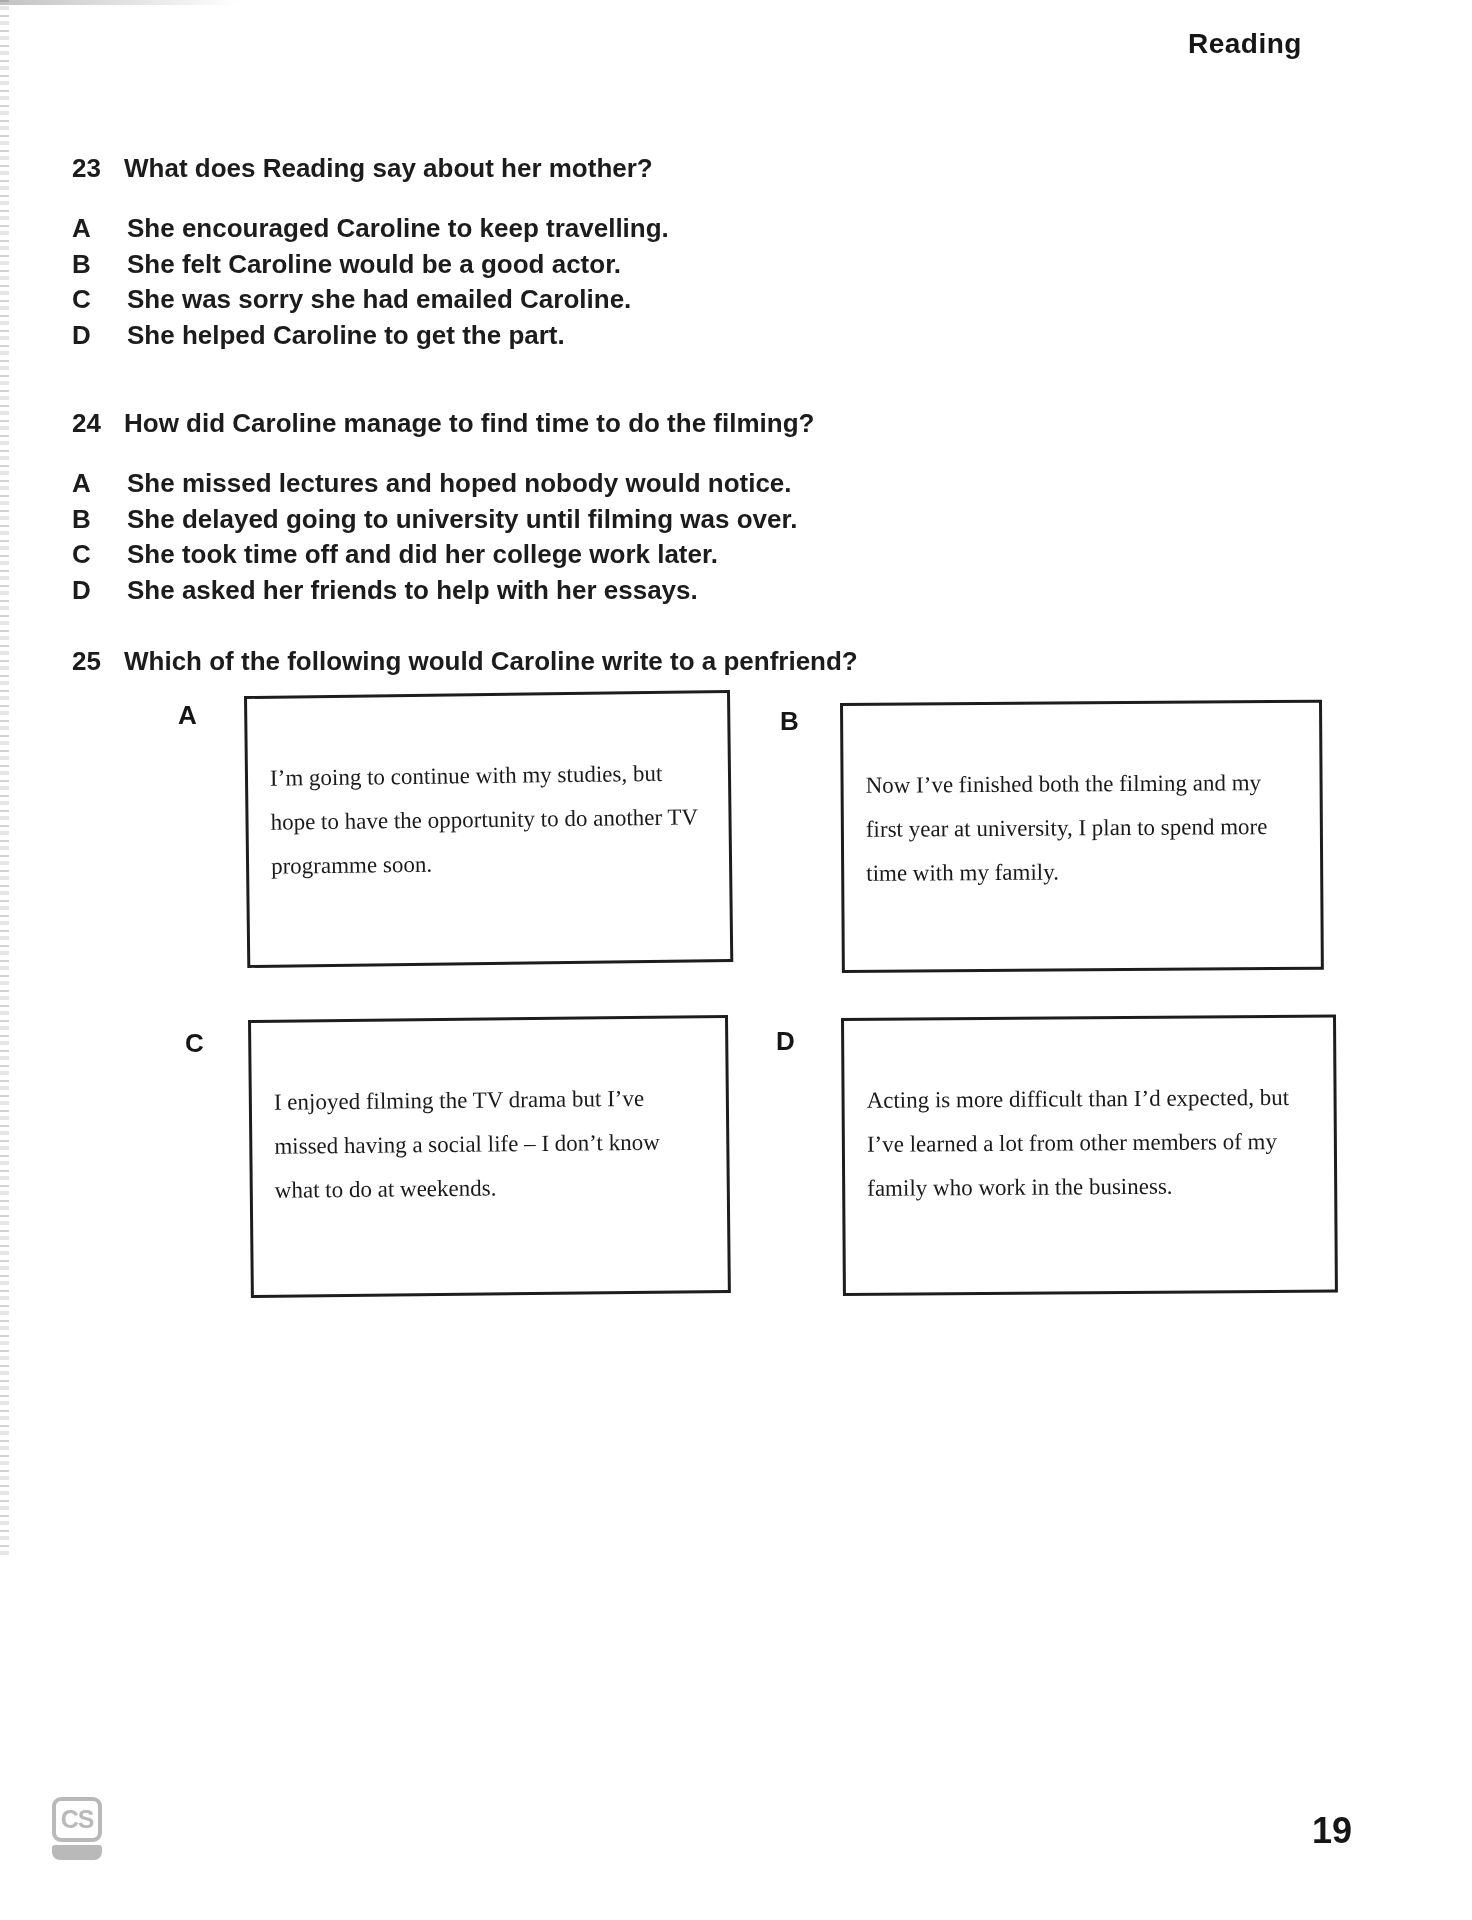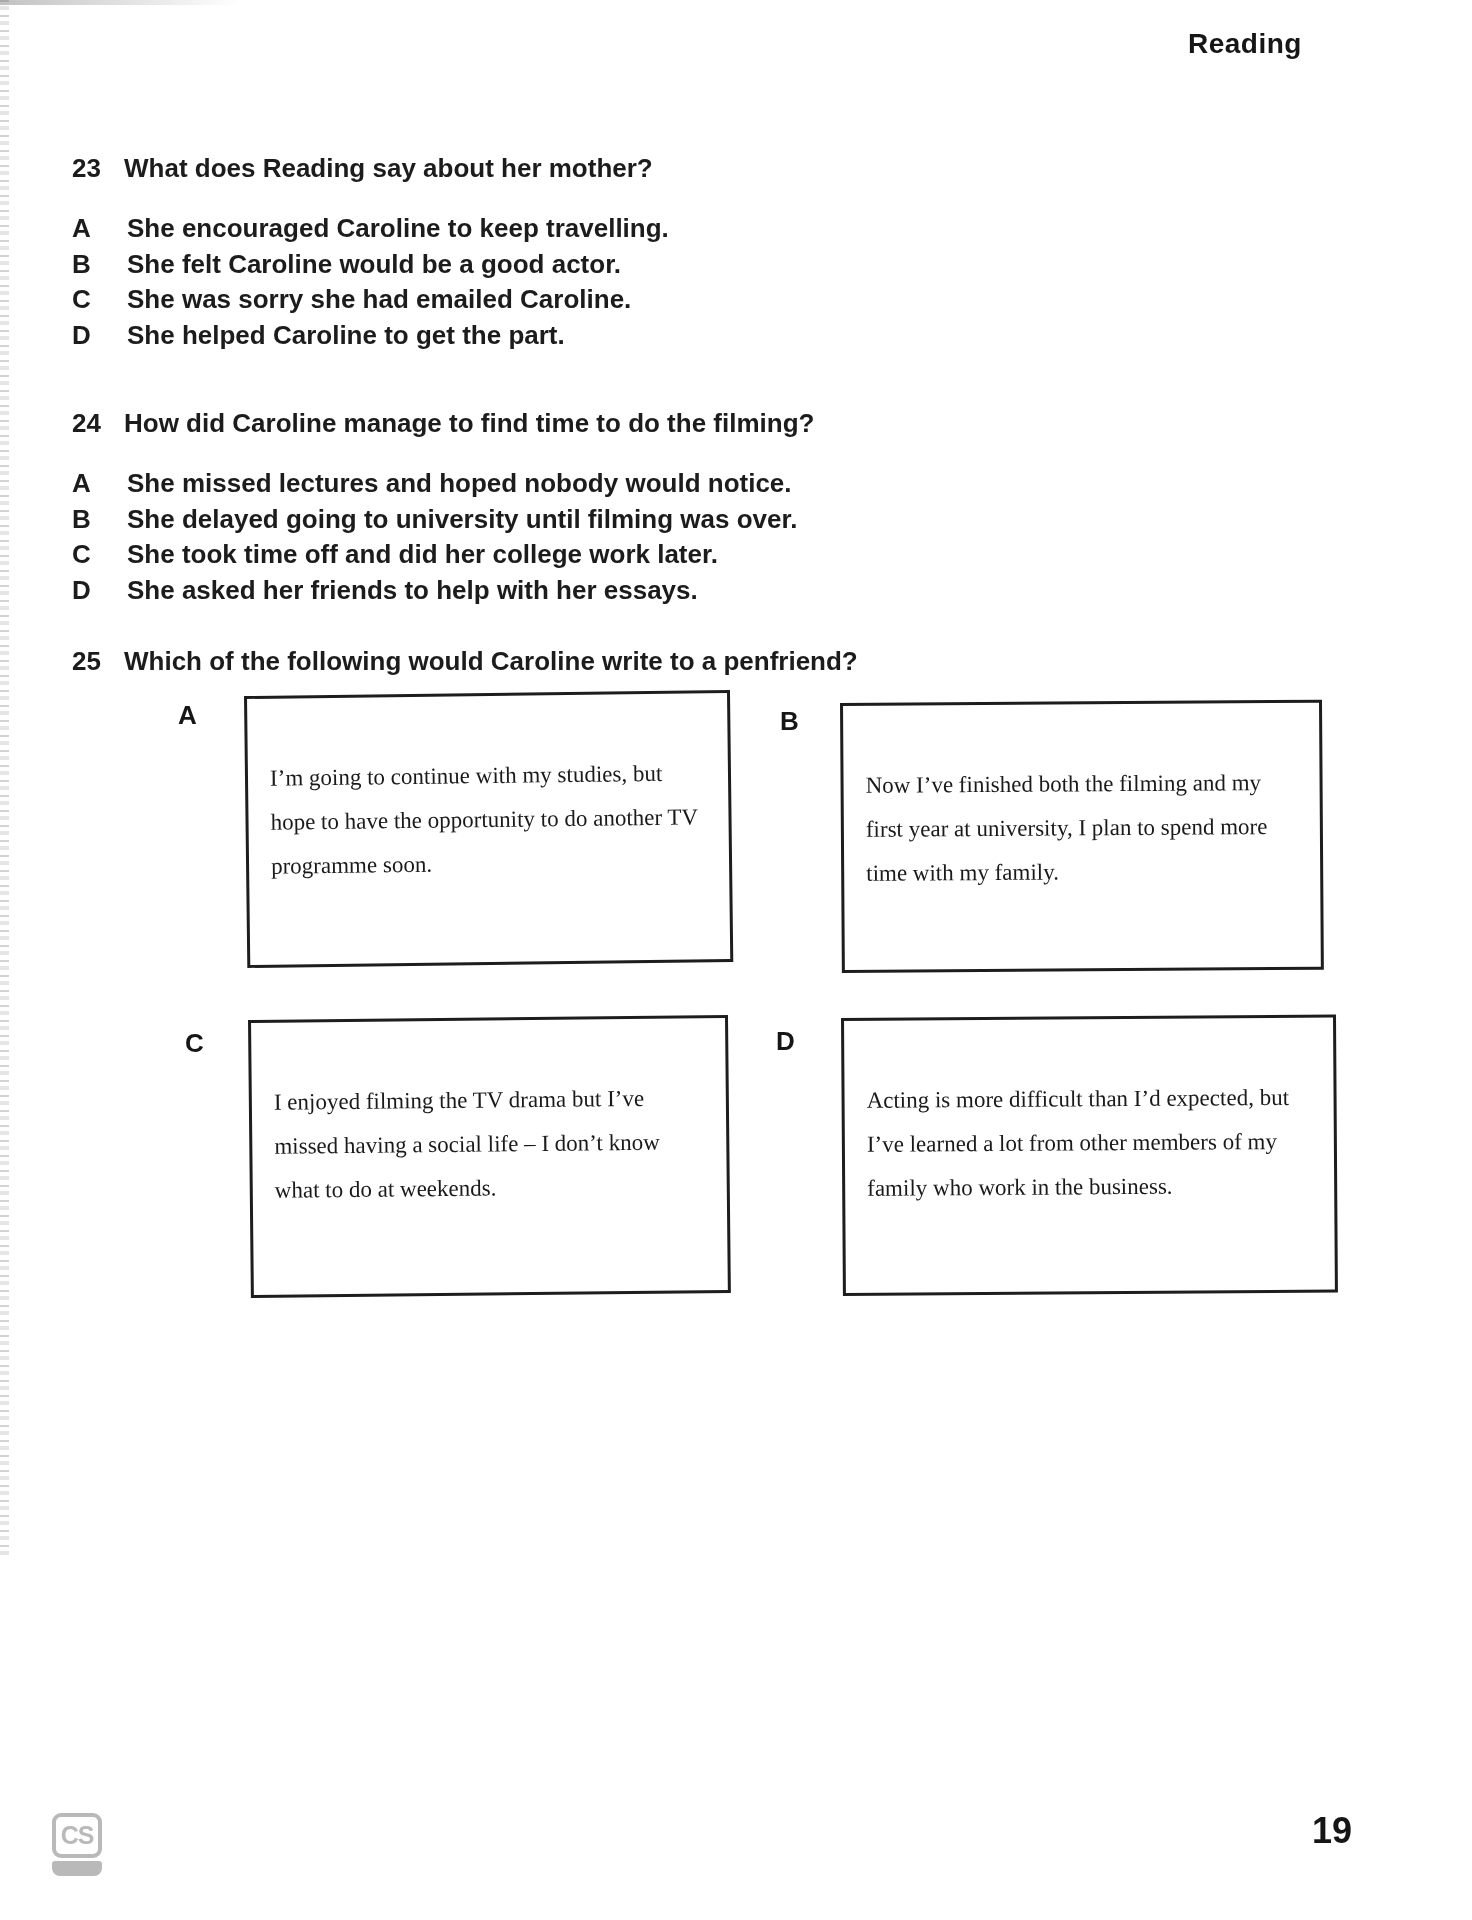--- a/index.html
+++ b/index.html
@@ -62,21 +62,21 @@
   .label-b { left:780px; top:706px; }
   .label-c { left:185px; top:1028px; }
   .label-d { left:776px; top:1026px; }
 
   
   .cs-logo { position:absolute; left:52px; top:1797px; width:50px; }
   .cs-logo-top {
     box-sizing:border-box; width:50px; height:45px;
     border:4px solid #b9b9b9; border-radius:9px;
     display:flex; align-items:center; justify-content:center;
-    font-weight:bold; font-size:25px; color:#b9b9b9; letter-spacing:-1px;margin-top:16px;
+    font-weight:bold; font-size:25px; color:#b9b9b9; letter-spacing:-1px;
   }
   .cs-logo-bottom {
     width:50px; height:15px; margin-top:3px;
     background:#b9b9b9; border-radius:3px 3px 8px 8px;
   }
   .scanner-text {
     position:absolute; left:118px; top:1810px;
     font-size:41px; color:#c4c4c4; letter-spacing:.5px;
   }
   .page-number {

